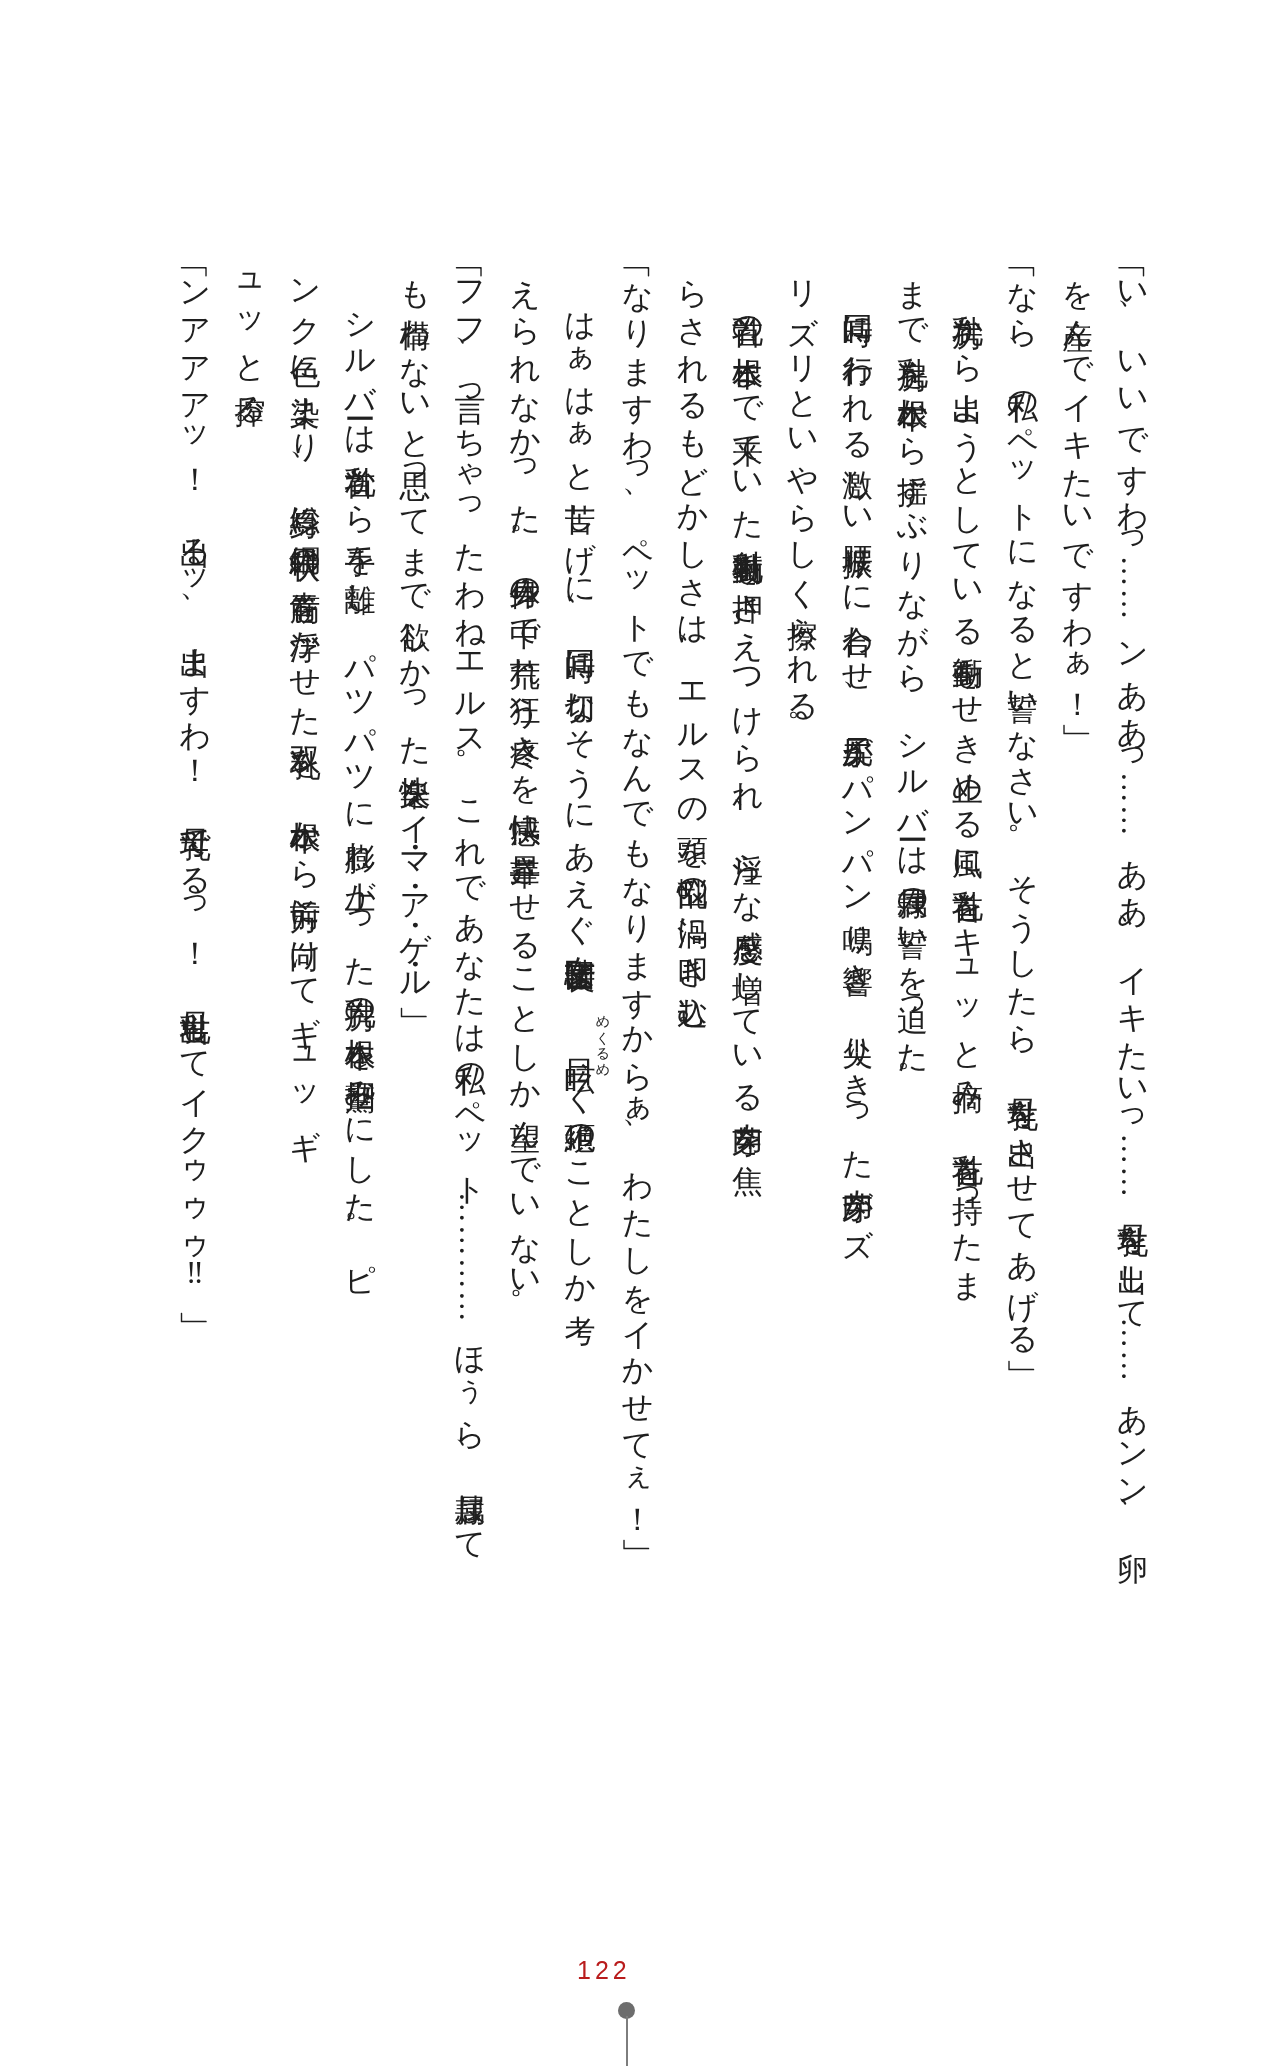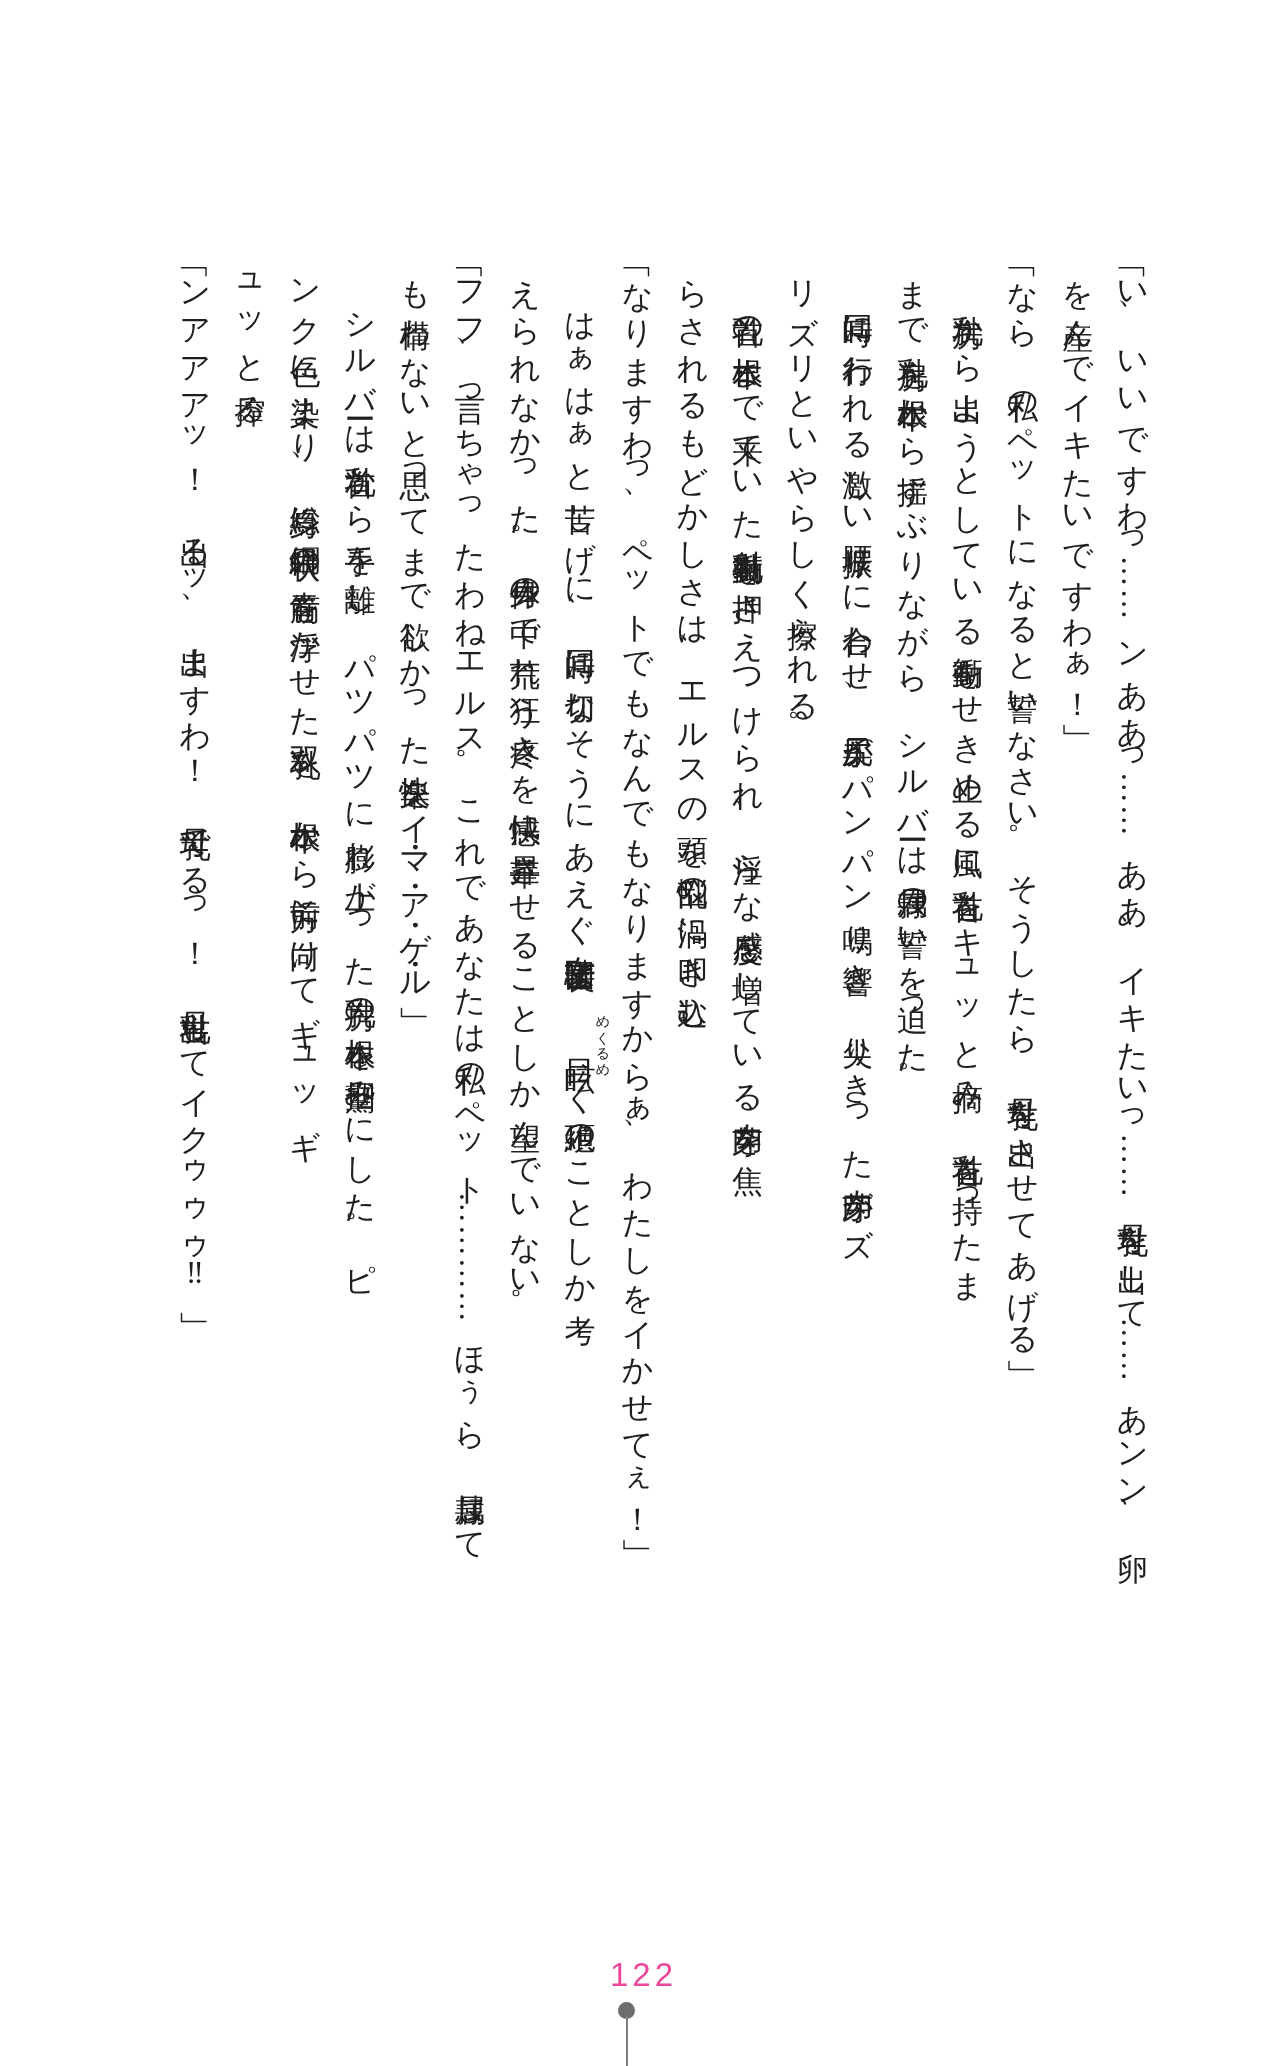--- a/index.html
+++ b/index.html
@@ -41,26 +41,26 @@
   rt {
     font-size: 14px;
     letter-spacing: 0;
     color: #1f1f1f;
   }
   .page-number {
     position: absolute;
     left: 577px;
     top: 1956px;
     width: 100px;
-    text-align: right;
+    text-align: left;
     font-family: "Liberation Sans", "DejaVu Sans", sans-serif;
-    font-size: 33px;
+    font-size: 25px;
     font-weight: 400;
     letter-spacing: 4px;
-    color: #ec4899;
+    color: #b91c1c;
   }
   .footer-dot {
     position: absolute;
     left: 618px;
     top: 2002px;
     width: 17px;
     height: 17px;
     border-radius: 50%;
     background: #6d6d6d;
   }

